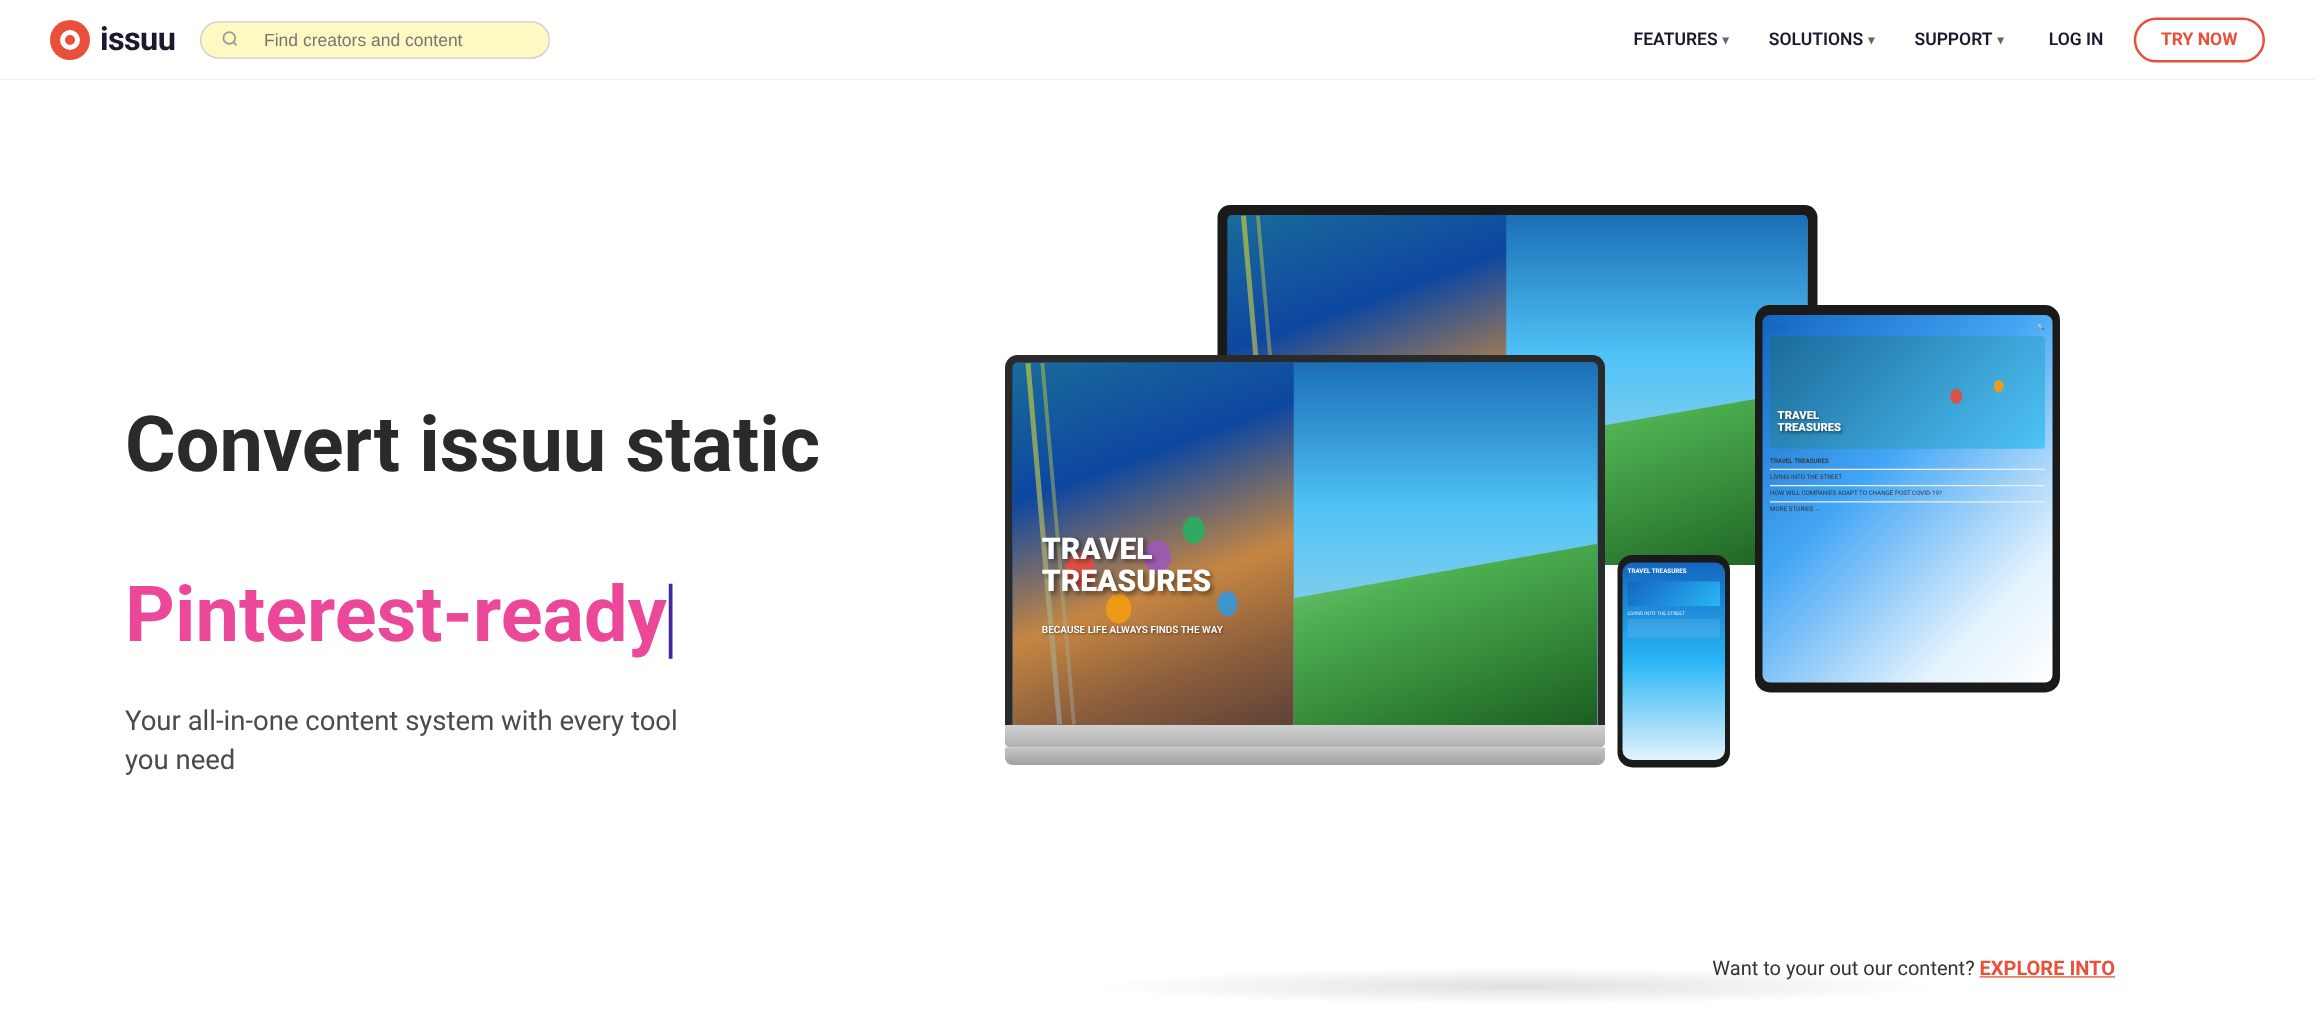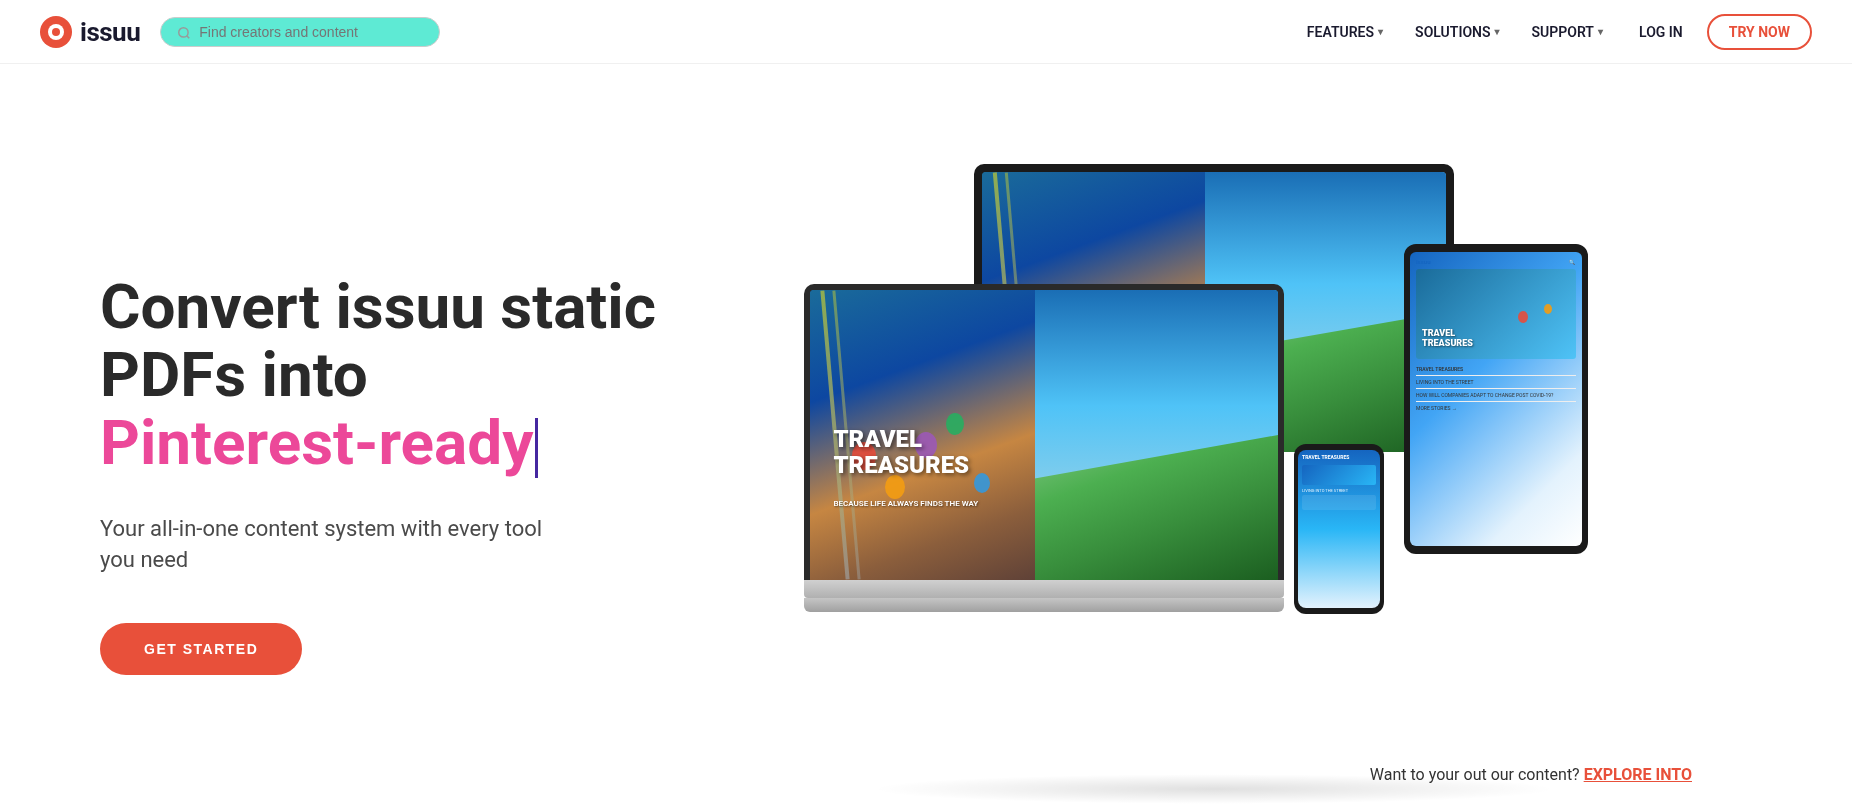--- a/index.html
+++ b/index.html
@@ -39,23 +39,23 @@
       height: 32px;
     }
     .logo-text {
       font-size: 26px;
       font-weight: 700;
       color: #1a1a2e;
       letter-spacing: -0.5px;
     }
     .search-bar {
       display: flex;
-      align-items: flex-end;
-      gap: 8px;
-      background: #5eead4;
+      align-items: flex-start;
+      gap: 20px;
+      background: #fef9c3;
       border: 1.5px solid #ccc;
       border-radius: 24px;
       padding: 6px 16px;
       width: 280px;
     }
     .search-bar input {
       border: none;
       outline: none;
       font-size: 14px;
       color: #666;
@@ -283,21 +283,21 @@
       position: absolute;
       top: 50px;
       right: 0;
       width: 220px;
       z-index: 2;
     }
     .tablet-body {
       background: #1a1a1a;
       border-radius: 12px;
       padding: 8px 6px;
-      width: 184px;
+      width: 244px;
       height: 310px;
     }
     .tablet-screen {
       width: 100%;
       height: 100%;
       background: linear-gradient(135deg, #1565c0 0%, #42a5f5 40%, #e3f2fd 80%, #fff 100%);
       border-radius: 6px;
       overflow: hidden;
     }
 
@@ -439,27 +439,24 @@
     </a>
     <a class="nav-login" href="#">LOG IN</a>
     <a class="nav-try-now" href="#">TRY NOW</a>
   </div>
 </nav>
 
 <section class="hero">
   <div class="hero-left">
     <div class="hero-headline">
       <span>Convert issuu static</span><br>
-      <span>PDFs into</span><br>
+      <br>
       <span class="hero-headline-color">Pinterest-ready</span><span class="cursor-blink"></span>
     </div>
     <p class="hero-subtext">Your all-in-one content system with every tool you need</p>
-    <div class="hero-cta">
-      <button class="btn-get-started">GET STARTED</button>
-    </div>
   </div>
 
   <div class="hero-right">
     <div class="devices-container">
 
       <div class="device-monitor">
         <div class="monitor-screen-wrapper">
           <div class="monitor-screen">
             <div class="mag-content">
               <div class="mag-left-page">

